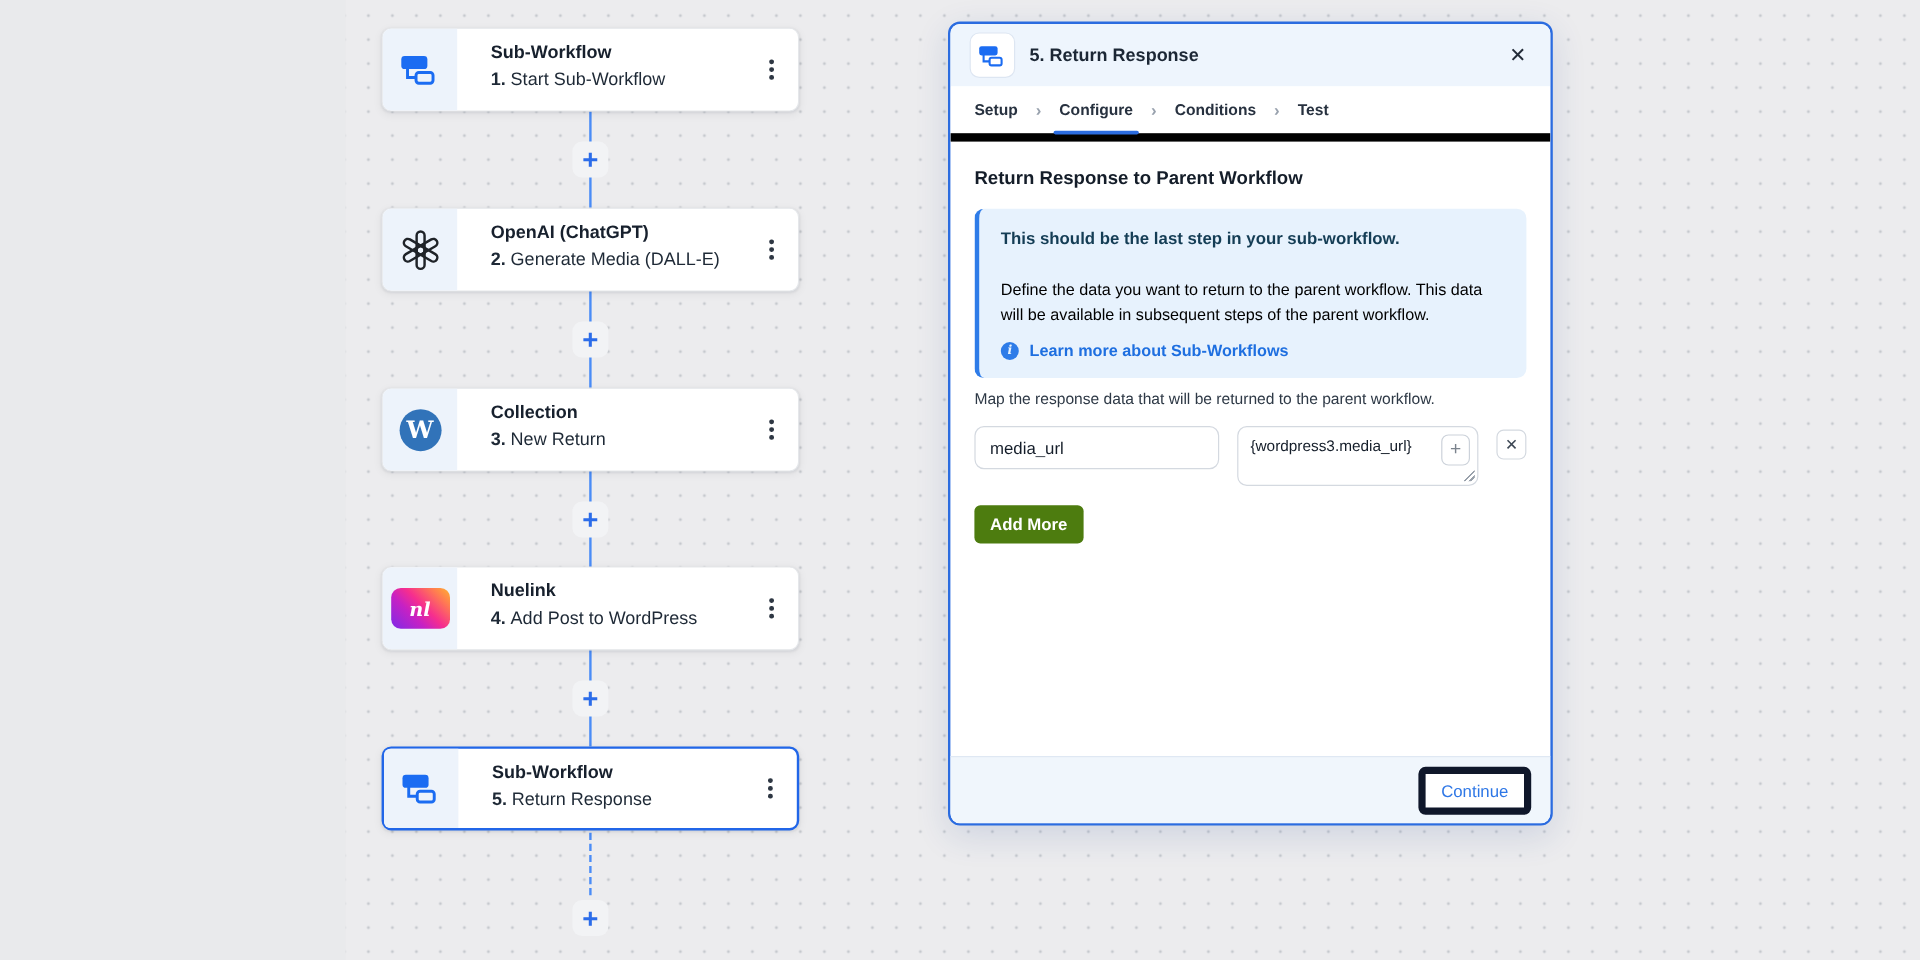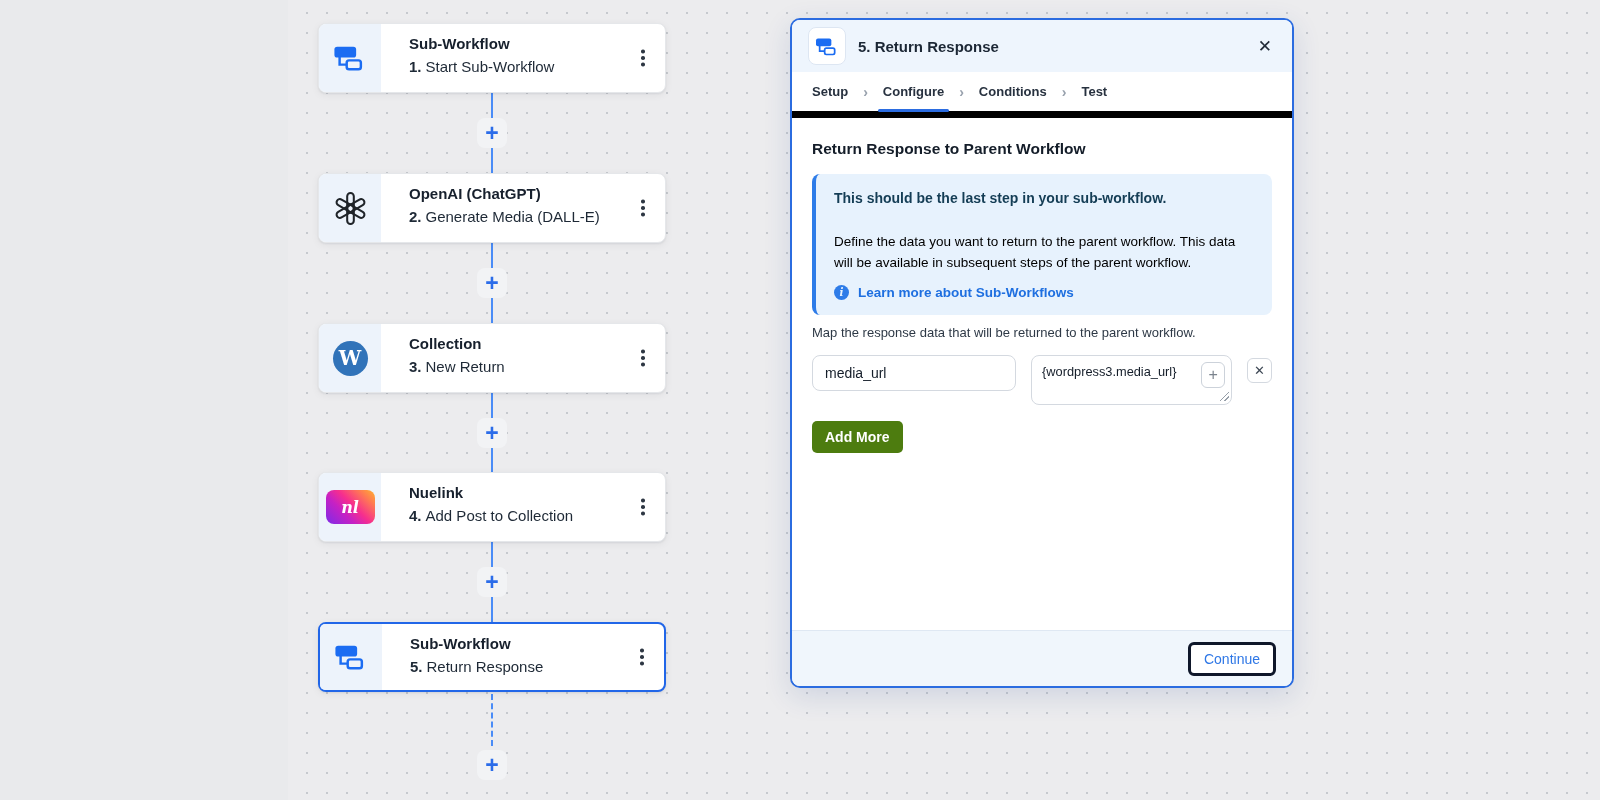--- a/index.html
+++ b/index.html
@@ -89,21 +89,21 @@
     display:flex;align-items:center;justify-content:center;cursor:pointer;}
   .resize-h{position:absolute;right:2.5px;bottom:2.5px;width:9px;height:9px;
     background:linear-gradient(135deg,transparent 45%,#98a0aa 45%,#98a0aa 55%,transparent 55%,transparent 72%,#98a0aa 72%,#98a0aa 82%,transparent 82%);}
   .remove-btn{width:25px;height:25px;box-sizing:border-box;border:1px solid #d4d9e0;border-radius:6px;
     background:#fff;color:#3d4754;font-size:13px;display:flex;align-items:center;justify-content:center;
     margin-top:3px;cursor:pointer;font-family:inherit;}
   .add-more{margin-top:16px;display:inline-block;background:#4d7c0f;color:#fff;border:none;border-radius:5px;
     padding:8px 13px;font-size:14px;font-weight:bold;font-family:Liberation Sans, sans-serif;cursor:pointer;}
   .panel-footer{flex:none;height:55px;background:#f0f6fc;border-top:1px solid #dfe8f3;
     display:flex;align-items:center;justify-content:flex-end;padding:0 16px;}
-  .continue-btn{background:#fff;border:3px solid #0f172a;color:#2e77e6;border-radius:6px;
+  .continue-btn{background:#fff;border:6px solid #0f172a;color:#2e77e6;border-radius:6px;
     padding:6px 13px;font-size:14px;font-family:inherit;cursor:pointer;}
 </style>
 </head>
 <body>
 
 <div class="dotgrid"></div>
 
 <div class="connector-line"></div>
 <div class="connector-dashed"></div>
 
@@ -164,21 +164,21 @@
 </div>
 
 <div class="plus-btn" style="top:418px">+</div>
 
 <div class="step-card" style="top:472px">
   <div class="icon-cell">
     <div class="nuelink-sq">nl</div>
   </div>
   <div class="step-text">
     <div class="step-app">Nuelink</div>
-    <div class="step-label"><b>4.</b><span>Add Post to Collection</span></div>
+    <div class="step-label"><b>4.</b><span>Add Post to WordPress</span></div>
   </div>
   <div class="kebab">
       <i></i>
     </div>
 </div>
 
 <div class="plus-btn" style="top:567px">+</div>
 
 <div class="step-card selected" style="top:622px">
   <div class="icon-cell">

